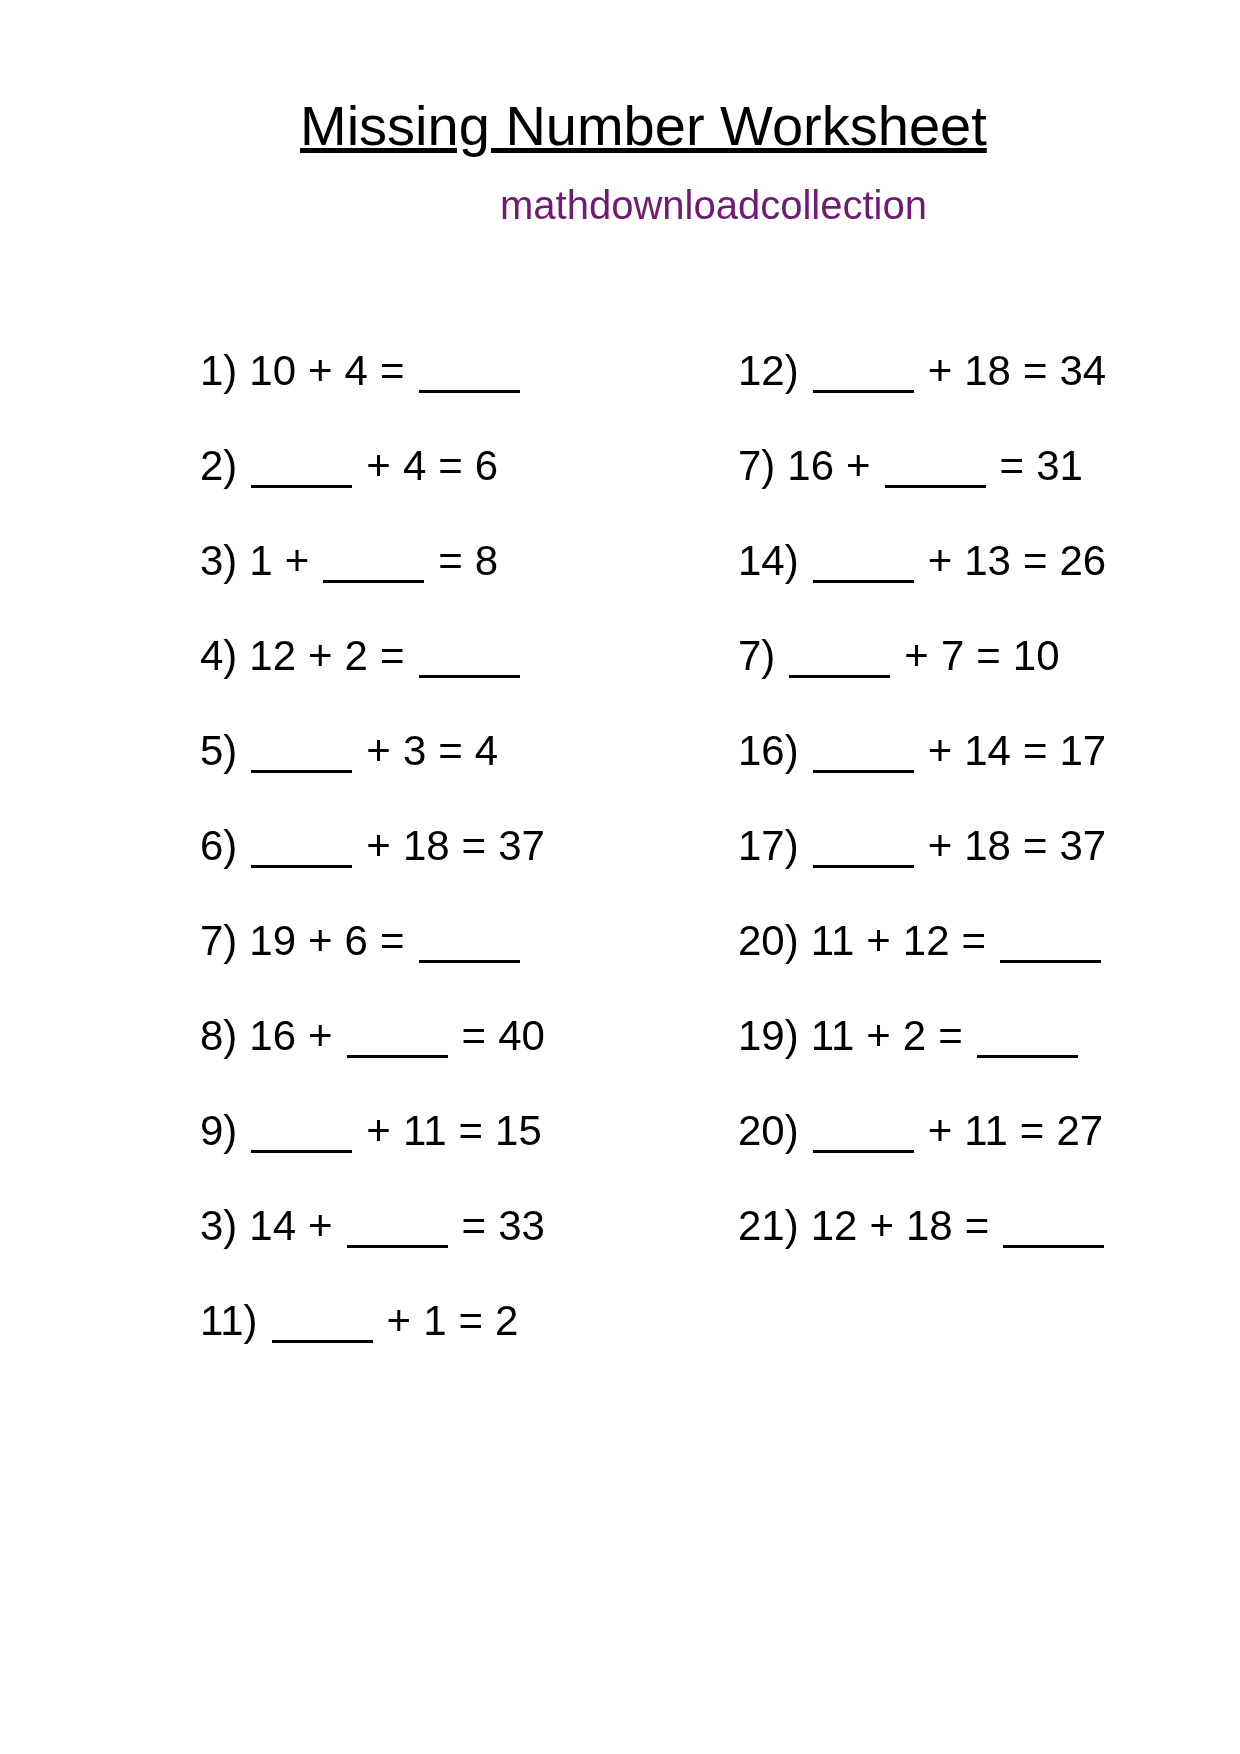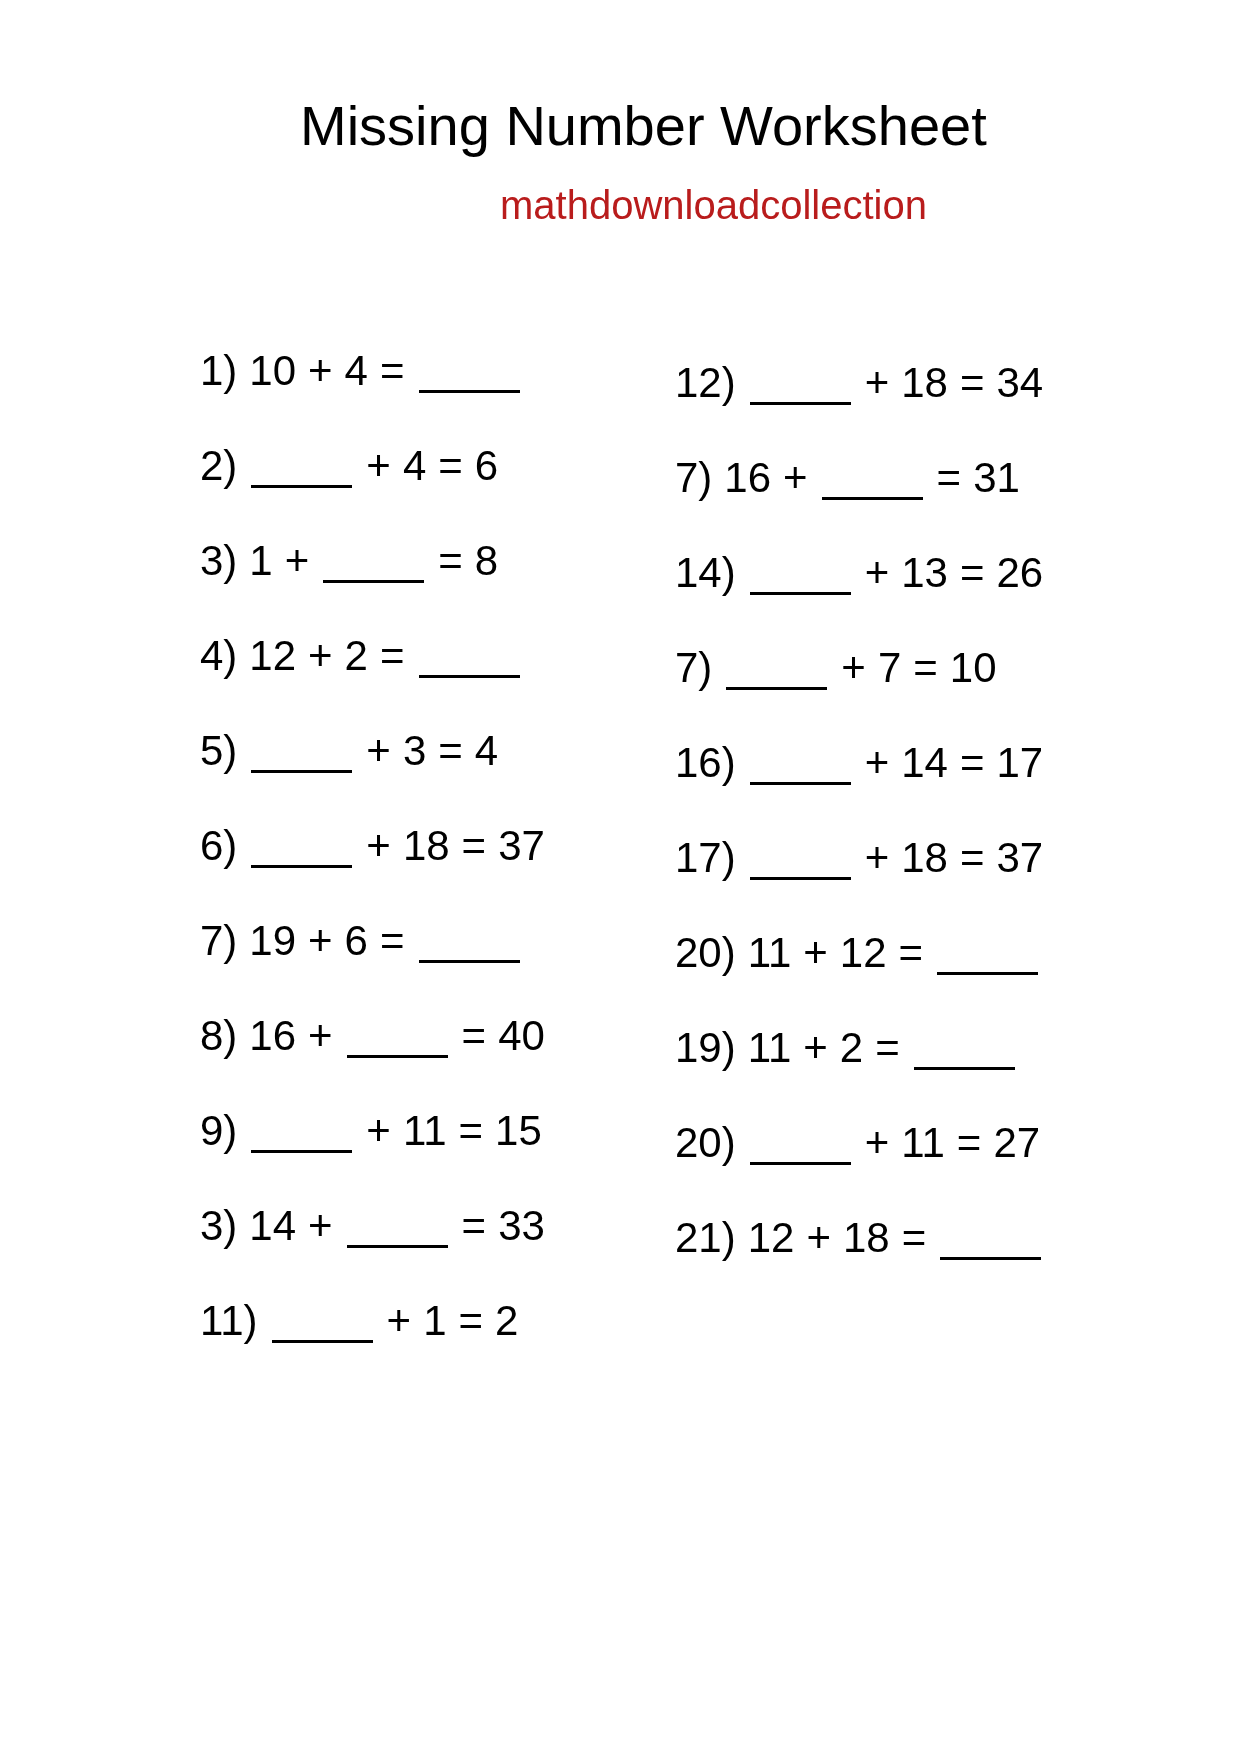--- a/index.html
+++ b/index.html
@@ -16,36 +16,37 @@
       color: #000000;
     }
     .title {
       position: absolute;
       left: 300px;
       top: 98px;
       font-size: 56px;
       line-height: 1;
       white-space: nowrap;
       letter-spacing: 0px;
+      text-decoration: underline;
     }
     .subtitle {
       position: absolute;
       left: 500px;
       top: 185px;
       font-size: 40px;
       line-height: 1;
-      color: #b91c1c;
+      color: #701a75;
       white-space: nowrap;
     }
     .column {
       position: absolute;
       top: 350px;
     }
     .col-left { left: 200px; }
-    .col-right { left: 675px; margin-top: 12px; }
+    .col-right { left: 738px; }
     .problem {
       height: 95px;
       font-size: 42px;
       line-height: 1;
       white-space: nowrap;
       display: flex;
       align-items: flex-start;
     }
     .problem .part {
       display: inline-block;

